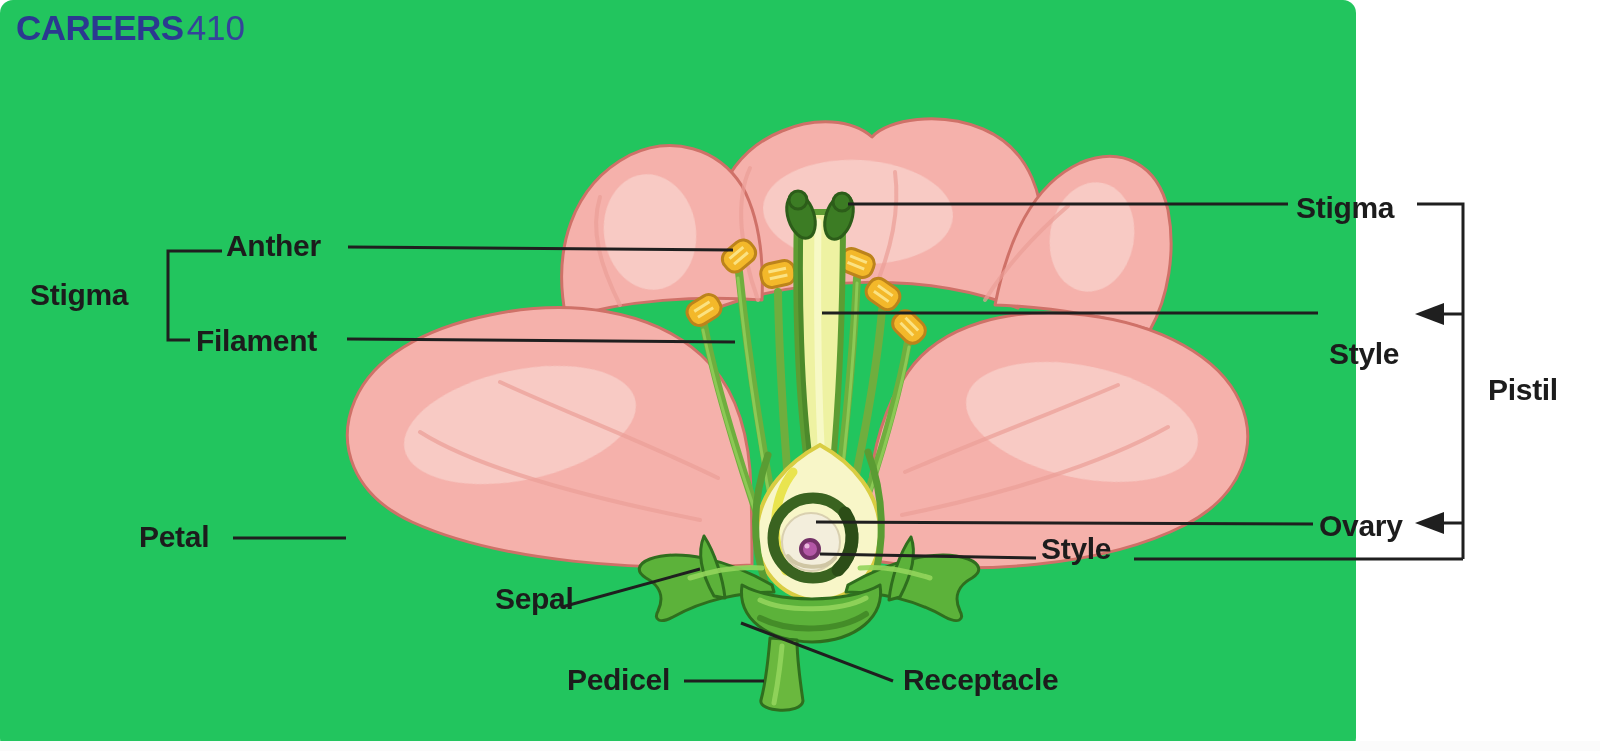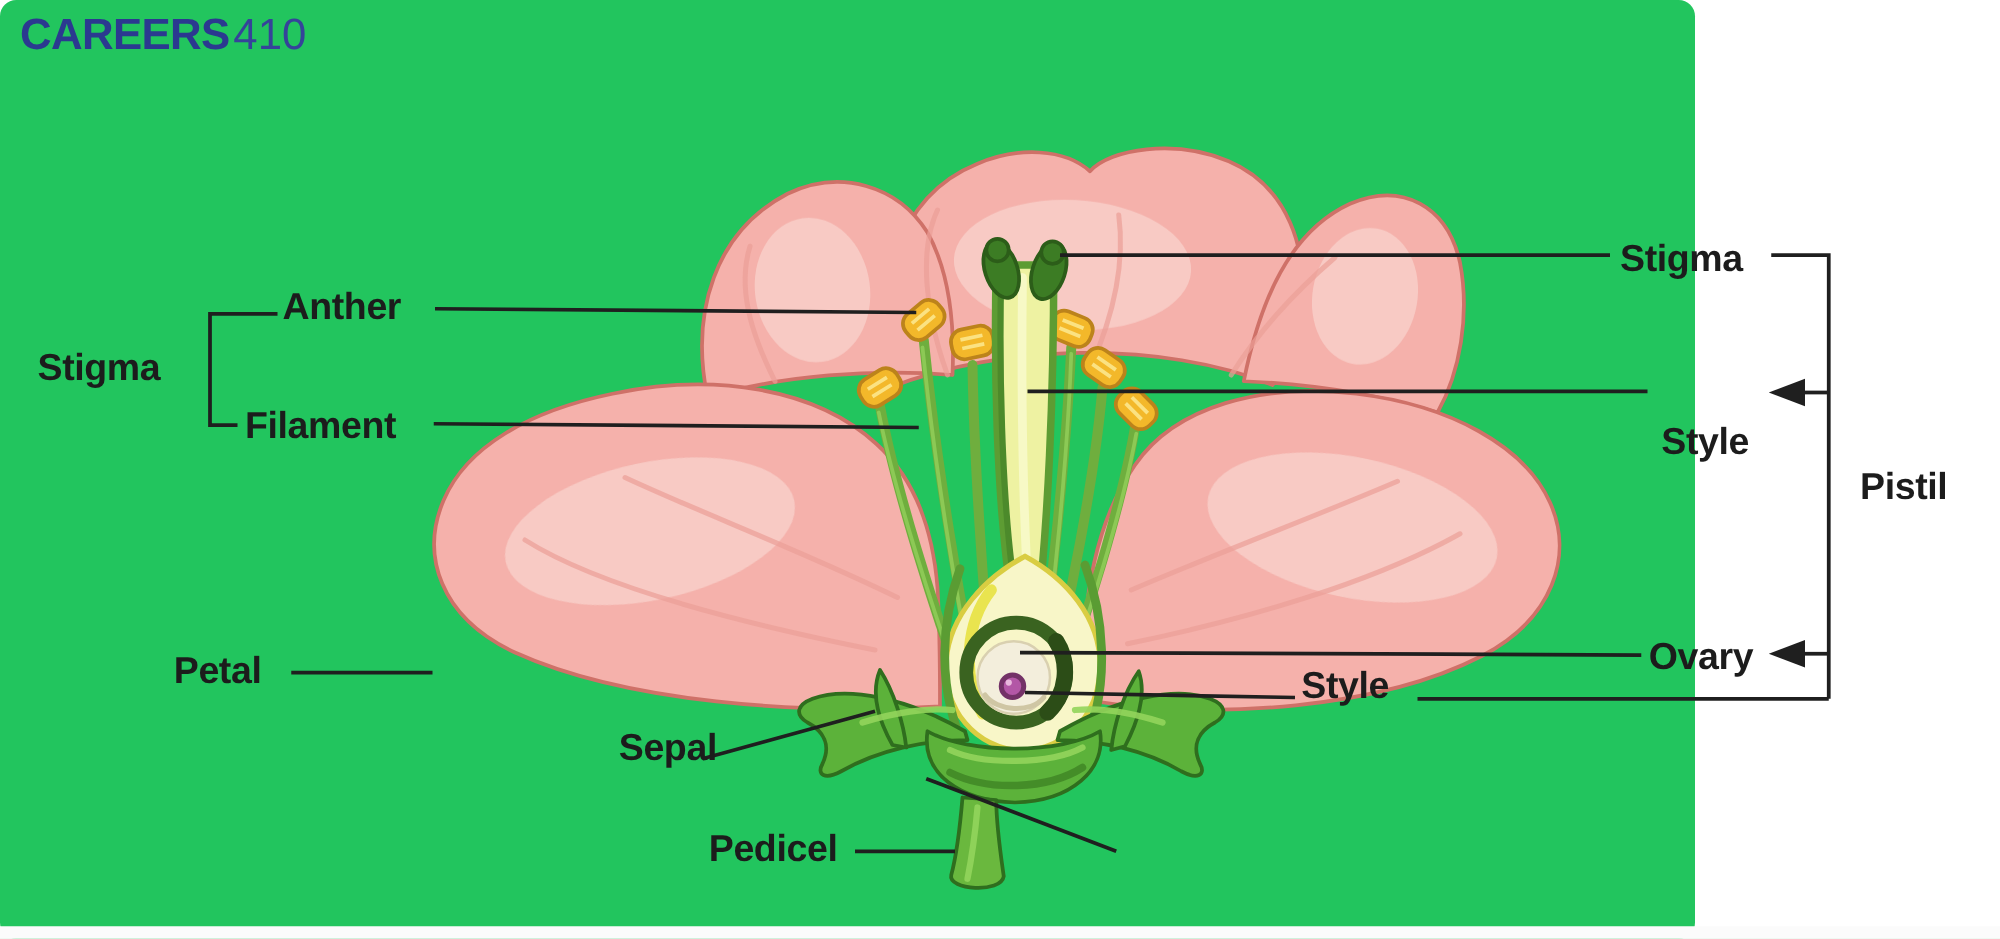--- a/index.html
+++ b/index.html
@@ -251,20 +251,21 @@
       <polygon points="1415,523 1444,512 1444,534"></polygon>
     </g>
   </svg>
 
   <div class="dlabel" style="left:30px;   top:278px;">Stigma</div>
   <div class="dlabel" style="left:226px;  top:229px;">Anther</div>
   <div class="dlabel" style="left:196px;  top:324px;">Filament</div>
   <div class="dlabel" style="left:139px;  top:520px;">Petal</div>
   <div class="dlabel" style="left:463px;  top:582px;margin-left:32px;">Sepal</div>
   <div class="dlabel" style="left:567px;  top:663px;">Pedicel</div>
+  <div class="dlabel" style="left:903px;  top:663px;">Receptacle</div>
   <div class="dlabel" style="left:1041px; top:532px;">Style</div>
   <div class="dlabel" style="left:1319px; top:509px;">Ovary</div>
   <div class="dlabel" style="left:1329px; top:297px;margin-top:40px;">Style</div>
   <div class="dlabel" style="left:1296px; top:191px;">Stigma</div>
   <div class="dlabel" style="left:1488px; top:373px;">Pistil</div>
 
   <div class="bottom-shade"></div>
 </div>
 
 </body></html>

